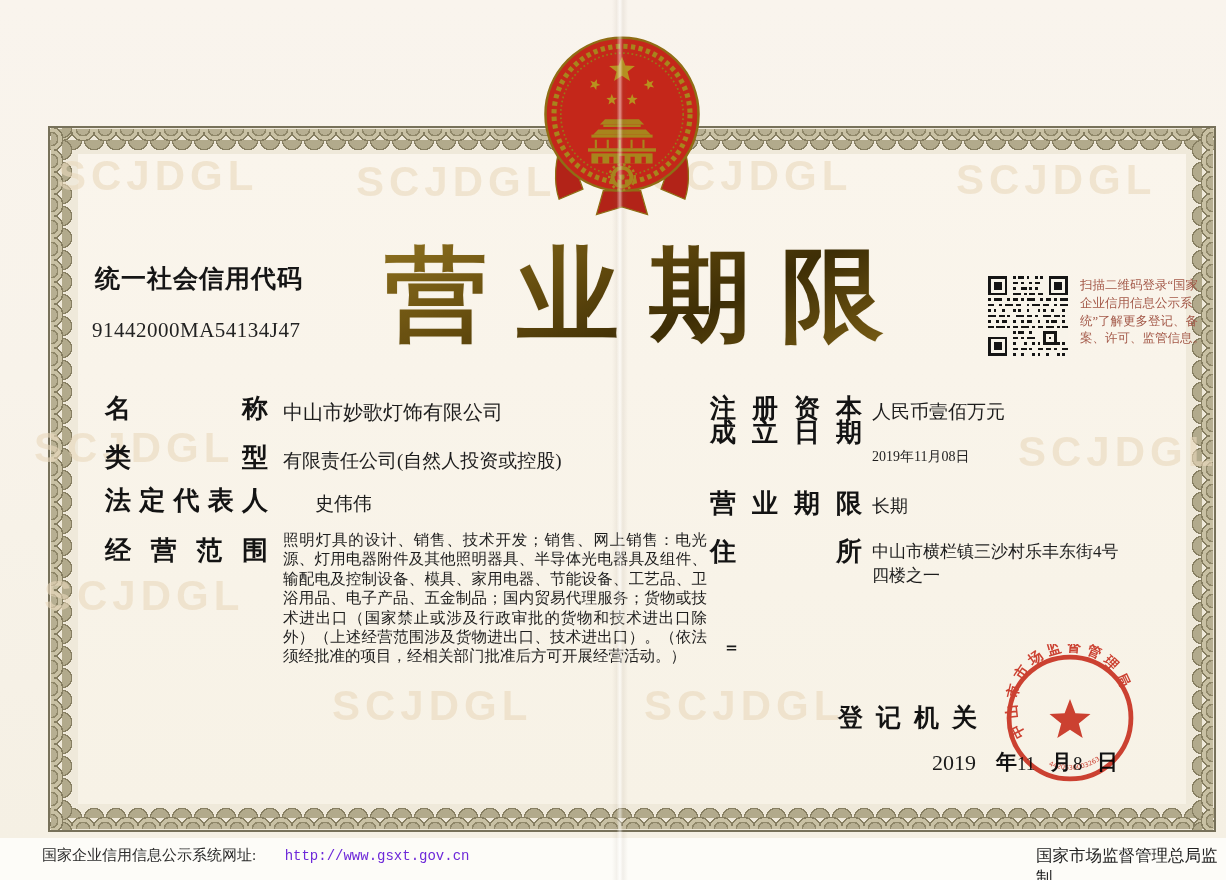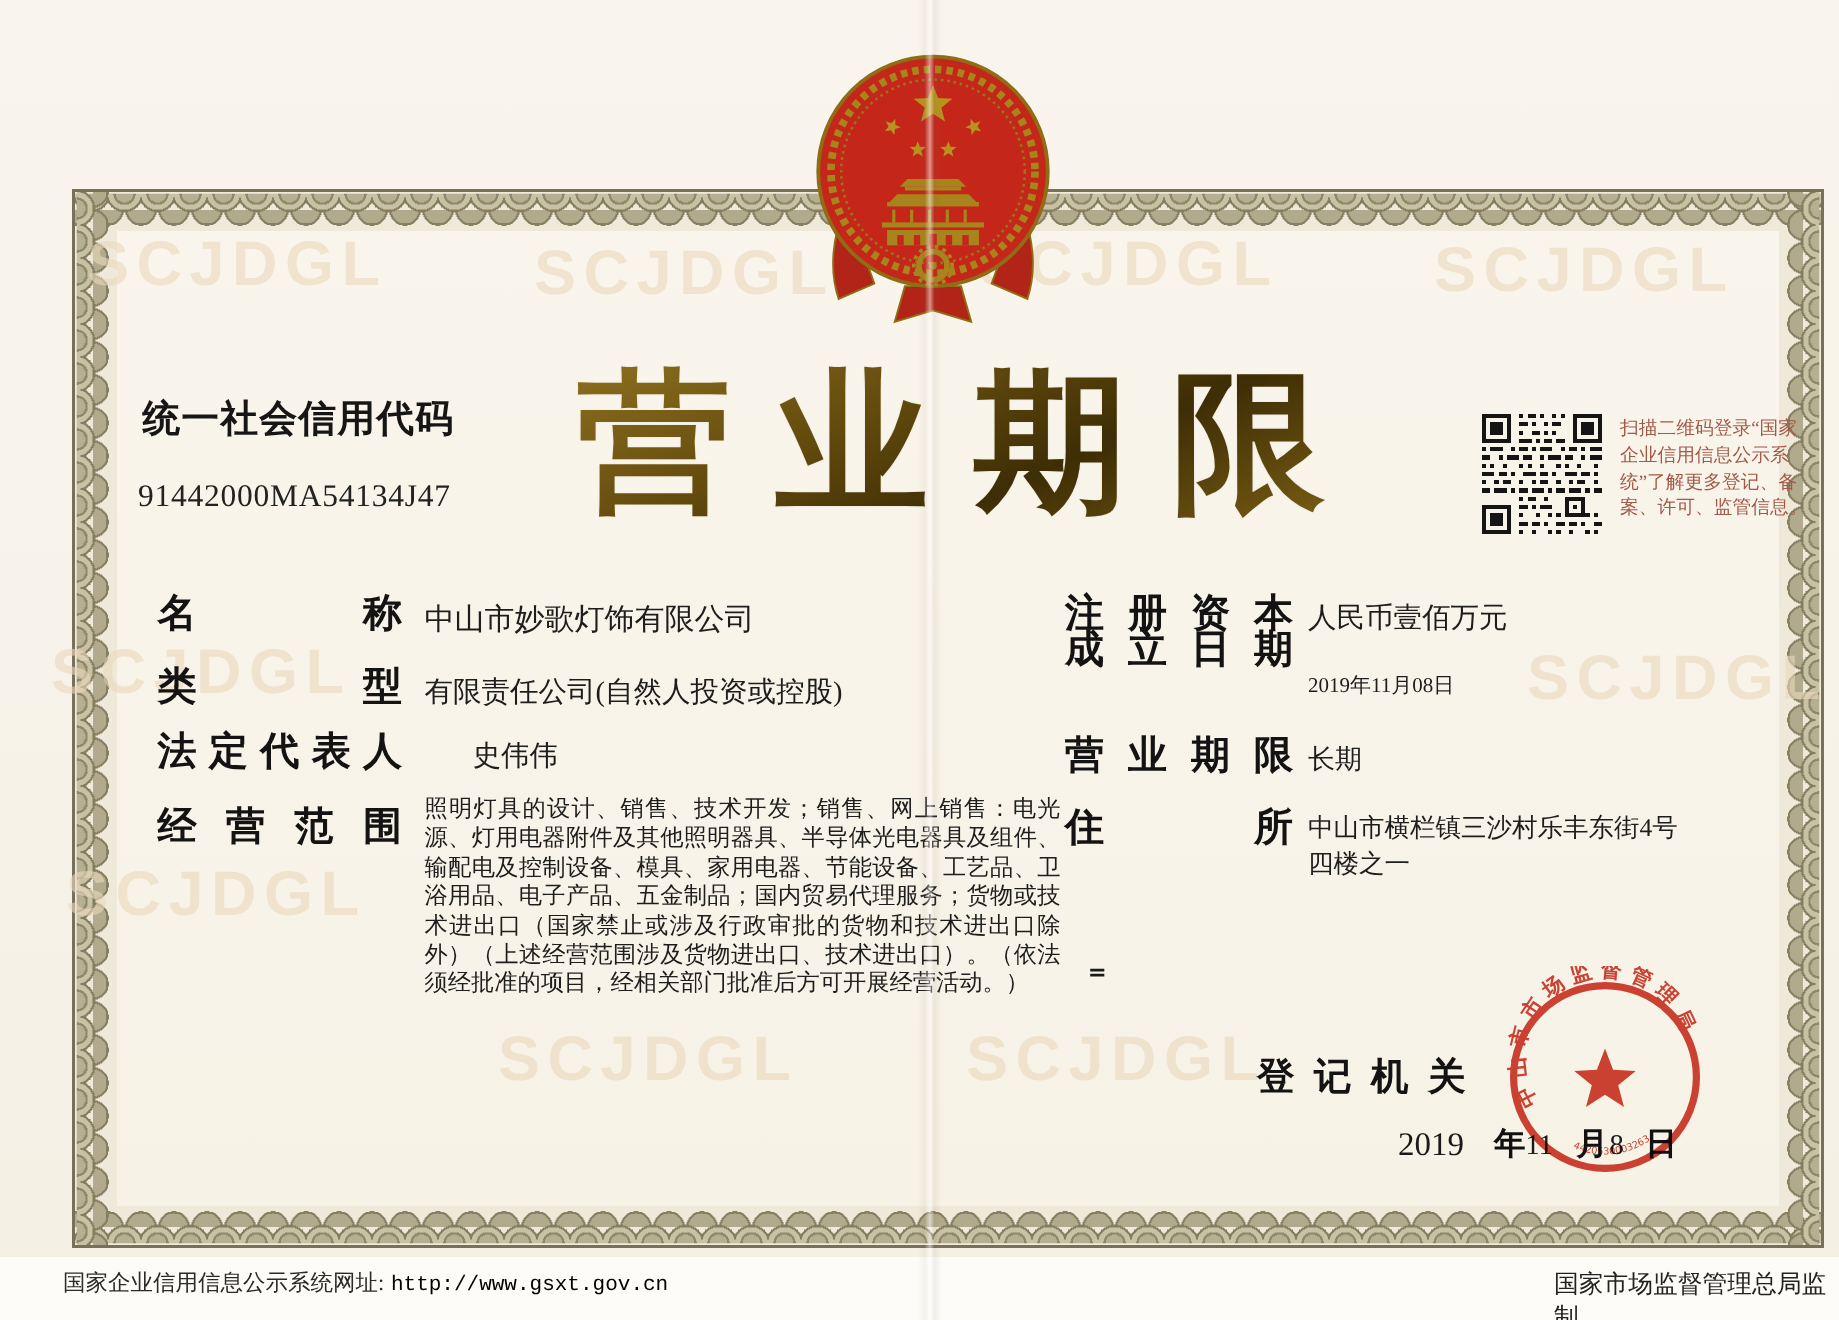--- a/index.html
+++ b/index.html
@@ -49,21 +49,21 @@
          line-height:24px;color:#1d1d1d;}
   .authority{font-weight:700;font-size:25px;letter-spacing:13px;color:#131313;}
   .date-num{font-family:"Liberation Serif","DejaVu Serif",serif;color:#1a1a1a;}
   .date-unit{font-weight:700;color:#111;font-size:21px;}
   .fold-mark{font-weight:900;font-size:17px;color:#1a1a1a;letter-spacing:-1px;}
   .seal{z-index:7;mix-blend-mode:multiply;opacity:.93;}
   .emblem{z-index:6;}
   .crease{position:absolute;left:612px;top:0;width:16px;height:880px;z-index:9;pointer-events:none;
      background:linear-gradient(90deg,rgba(120,100,80,0) 0%,rgba(120,100,80,.07) 28%,rgba(255,255,255,.5) 50%,rgba(120,100,80,.09) 68%,rgba(120,100,80,0) 100%);}
   .footer-left-label{font-family:"Liberation Serif","DejaVu Serif",serif;font-size:15px;color:#2a2a2a;}
-  .footer-left-url{font-family:"Liberation Mono","DejaVu Sans Mono",monospace;font-size:14px;color:#000000;}
+  .footer-left-url{font-family:"Liberation Mono","DejaVu Sans Mono",monospace;font-size:14px;color:#6d28d9;margin-left:24px;}
   .footer-right{font-family:"Liberation Serif","DejaVu Serif",serif;font-size:16.5px;color:#222;}
 </style>
 </head>
 <body>
 
 <svg width="0" height="0" style="position:absolute">
   <defs>
     <path id="star" d="M0,-16 L4,-5.5 L15.2,-4.9 L6.5,2.1 L9.4,12.9 L0,6.8 L-9.4,12.9 L-6.5,2.1 L-15.2,-4.9 L-4,-5.5 Z"></path>
   </defs>
 </svg>

